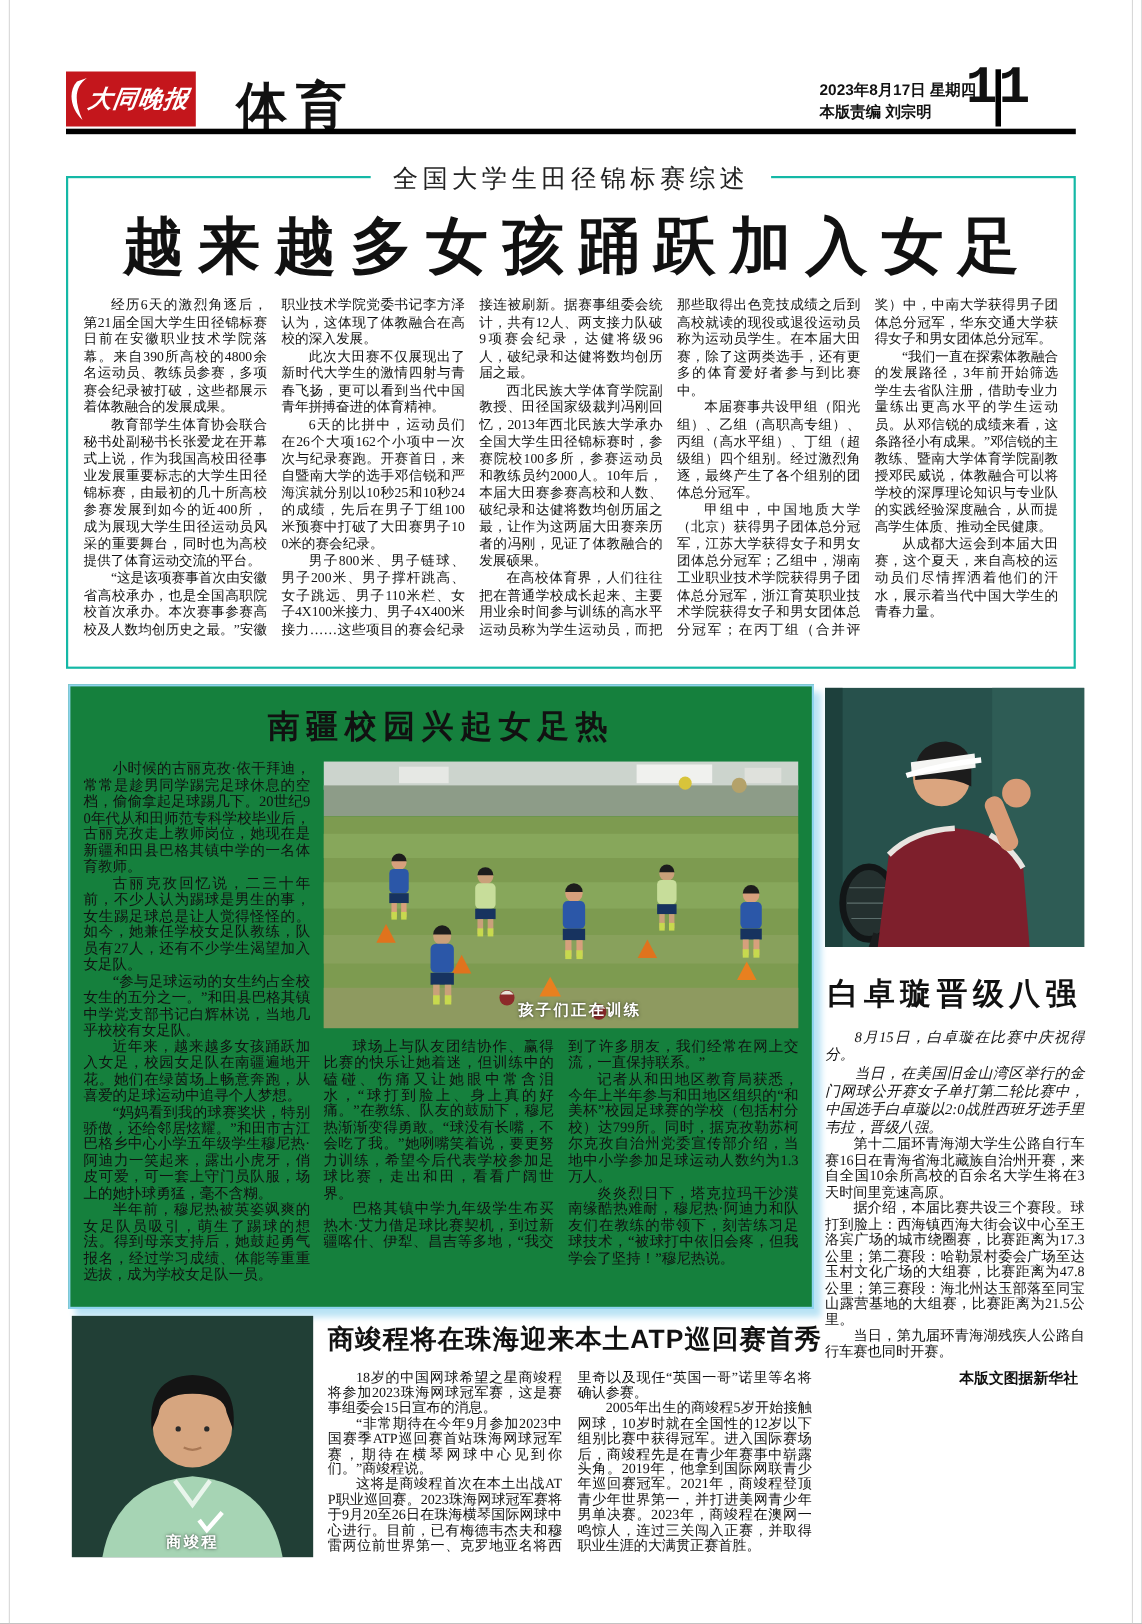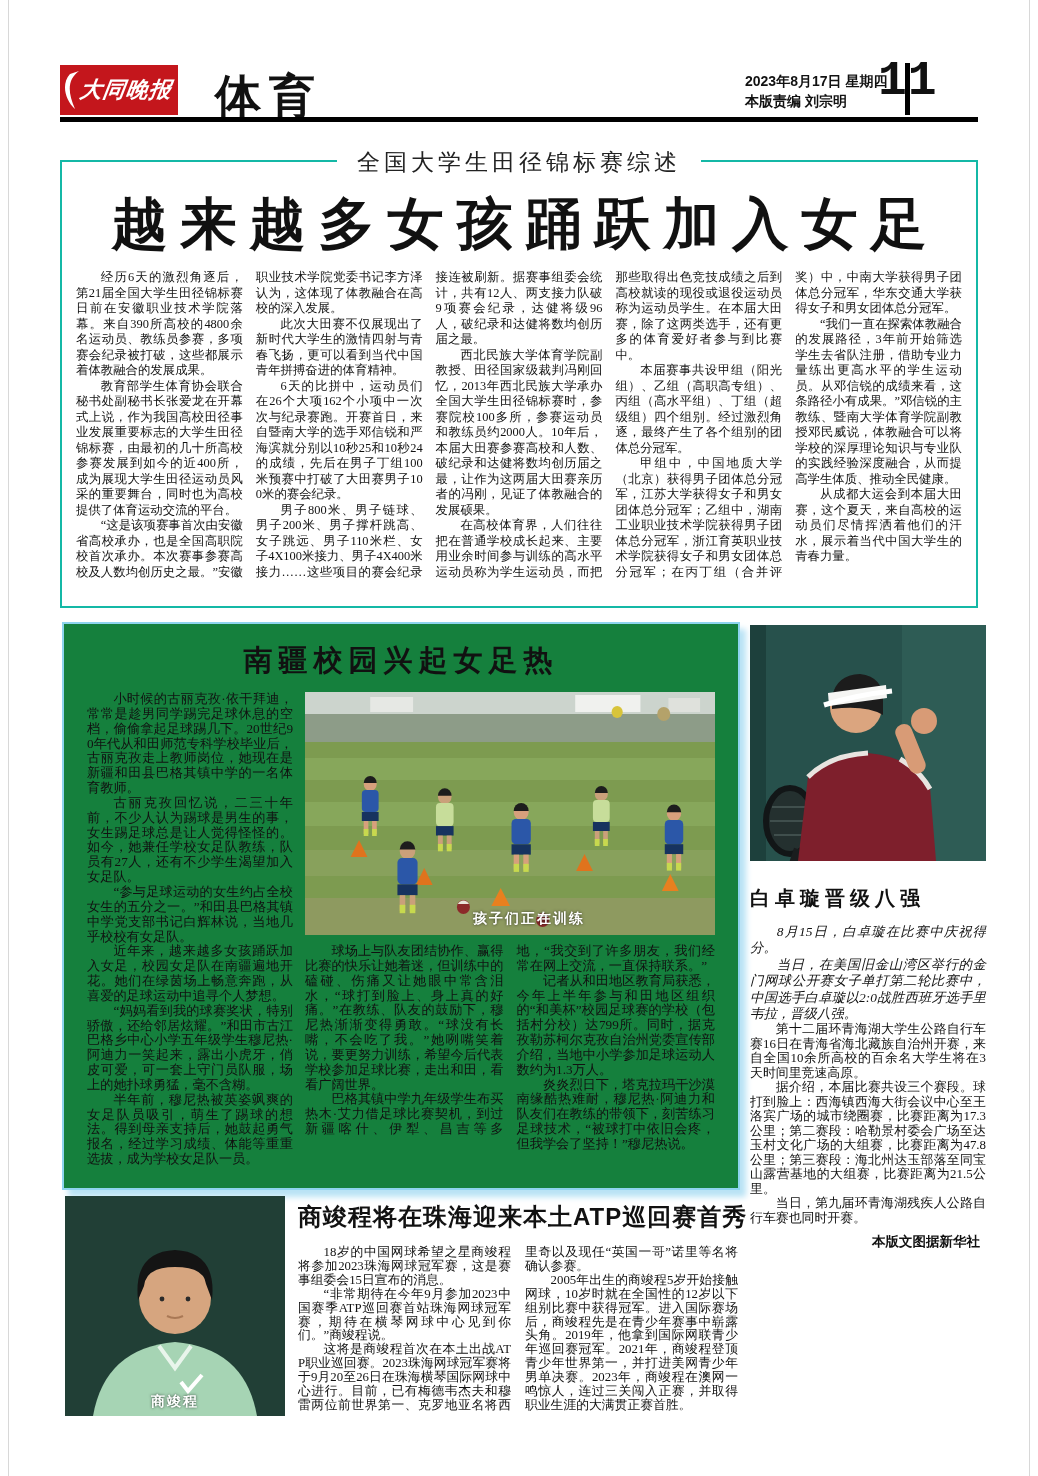--- a/index.html
+++ b/index.html
@@ -35,35 +35,35 @@
         font-family:"Liberation Sans",sans-serif;}
   .body5col{margin:12px 14px 0;height:318px;column-count:5;column-gap:13px;column-fill:auto;
         font-size:12.4px;line-height:15.5px;text-align:justify;word-break:break-all;overflow:hidden;}
   .body5col p,.fb-left p,.fb-cols p,.bai-body p,.cy-body p,.sj-cols p{margin:0;text-indent:2em;}
 
   
   .fb-box{position:absolute;left:62px;top:622px;width:678px;height:568px;background:#15803d;
         border:2px solid #8ed4ee;box-sizing:border-box;box-shadow:6px 7px 6px #b9e3f5;}
   .fb-title{text-align:center;font-size:29px;font-weight:bold;letter-spacing:6px;margin:17px 0 11px;
         font-family:"Liberation Sans",sans-serif;}
-  .fb-content{display:flex;padding:0 23px;gap:12px;}
+  .fb-content{display:flex;padding:0 12px;gap:12px;}
   .fb-left{width:206px;flex:none;font-size:13.2px;line-height:14.85px;text-align:justify;word-break:break-all;}
   .fb-right{flex:1;min-width:0;}
   .photo{position:relative;overflow:hidden;text-align:right;}
   .fb-photo{width:100%;height:243px;}
   .caption{position:absolute;color:#fff;font-weight:bold;font-size:14px;letter-spacing:2px;
         text-shadow:0 0 3px rgba(0,0,0,.7);font-family:"Liberation Sans",sans-serif;white-space:nowrap;}
   .fb-photo .caption{left:41%;bottom:7px;}
   .fb-cols{margin-top:9px;column-count:2;column-gap:13px;font-size:13.2px;line-height:14.85px;
         text-align:justify;word-break:break-all;}
 
   
   .sidebar{position:absolute;left:750px;top:625px;width:236px;}
   .tn-photo{width:236px;height:236px;}
-  .bai-title{font-size:20px;font-weight:bold;letter-spacing:5px;margin:24px 0 12px;
+  .bai-title{text-align:center;font-size:28px;font-weight:bold;letter-spacing:5px;margin:24px 0 12px;
         font-family:"Liberation Sans",sans-serif;}
   .bai-body{font-size:13.4px;line-height:16.4px;font-style:italic;text-align:justify;word-break:break-all;}
   .cy-title{text-align:center;font-size:22px;font-weight:bold;line-height:29px;letter-spacing:1px;
         margin:26px 0 14px;font-family:"Liberation Sans",sans-serif;}
   .cy-body{font-size:12.9px;line-height:14.5px;text-align:justify;word-break:break-all;}
   .credit{text-align:right;font-weight:bold;font-size:13.5px;margin-top:8px;padding-right:6px;}
 
   
   .sj-photo{position:absolute;left:65px;top:1196px;width:220px;height:220px;}
   .sj-photo .caption{left:50%;transform:translateX(-50%);bottom:5px;}

